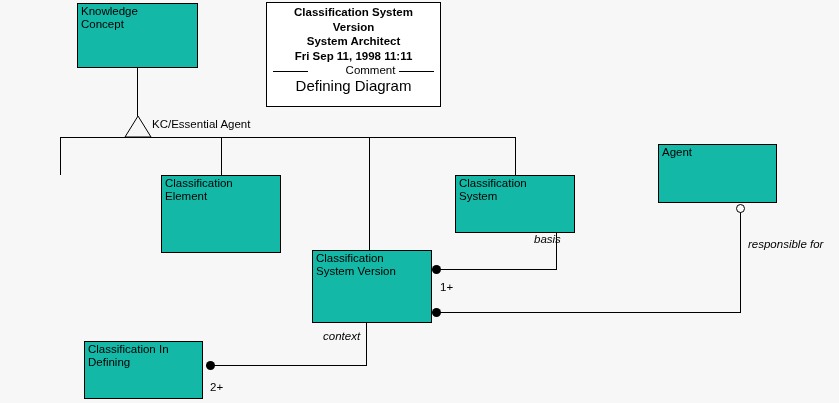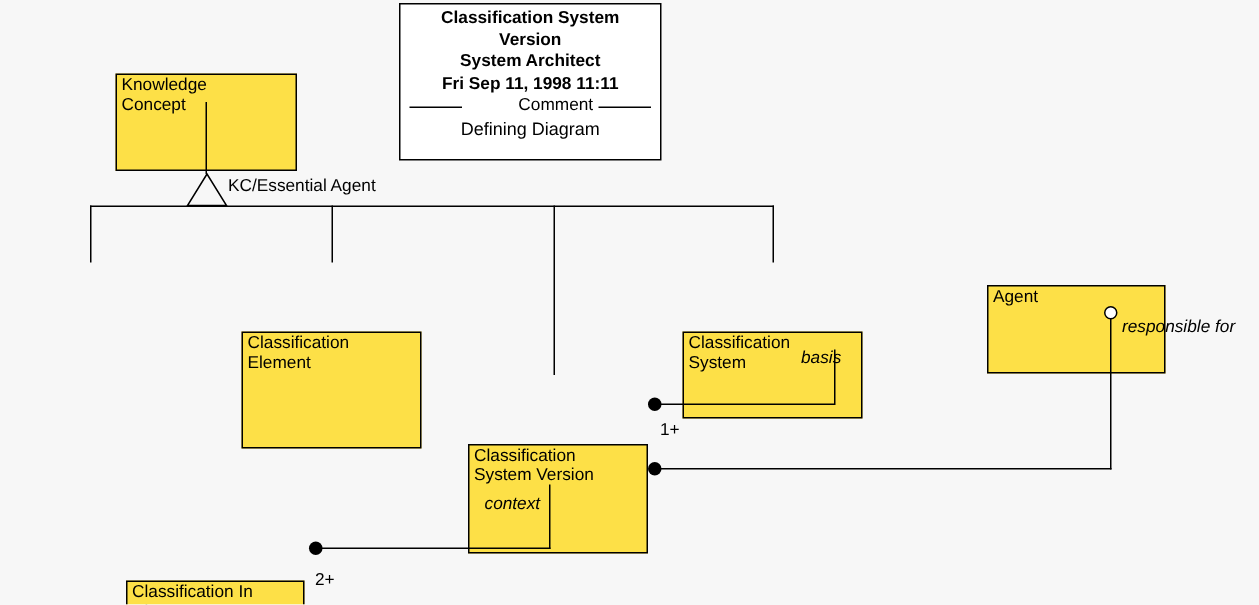--- a/index.html
+++ b/index.html
@@ -12,24 +12,23 @@
     width: 839px;
     height: 403px;
     background: #f7f7f7;
     overflow: hidden;
     font-family: "Liberation Sans", sans-serif;
     color: #000;
   }
   
   .box {
     position: absolute;
-    background: #fde047;
+    background: #14b8a6;
     border: 1px solid #000000;
     box-sizing: border-box;
-    margin-top: 46px;
   }
   .box-label {
     position: absolute;
     left: 3px;
     top: 1px;
     font-size: 11.5px;
     line-height: 13px;
     white-space: pre-line;
     color: #000;
   }
@@ -60,21 +59,21 @@
   }
   .comment-divider .cap {
     font-size: 11.5px;
     line-height: 13px;
     padding: 0 4px;
     position: relative;
     top: -1px;
     margin-left: 34px;
   }
   .comment-body {
-    font-size: 12px;
+    font-size: 15px;
     line-height: 14px;
     margin-top: 1px;
   }
   
   .hline {
     position: absolute;
     height: 1px;
     background: #000000;
   }
   .vline {
@@ -151,21 +150,21 @@
     <span class="box-label">Agent</span>
   </div>
 
   <div class="box" style="left:312px; top:250px; width:120px; height:73px;">
     <span class="box-label">Classification
 System Version</span>
   </div>
 
   <div class="box" style="left:84px; top:341px; width:119px; height:58px;">
     <span class="box-label">Classification In
-Diagram</span>
+Defining</span>
   </div>
 
   <div class="vline" style="left:137px; top:68px; height:48px;"></div>
 
   <svg class="triangle" style="left:124px; top:115px;" width="28" height="23" viewBox="0 0 28 23">
     <polygon points="14,1 1,22 27,22" fill="#f7f7f7" stroke="#000000" stroke-width="1"></polygon>
   </svg>
 
   <div class="hline" style="left:60px; top:137px; width:456px;"></div>
 
@@ -184,21 +183,21 @@
   <div class="dot" style="left:432px; top:308px;"></div>
 
   <div class="vline" style="left:366px; top:323px; height:43px;"></div>
   <div class="hline" style="left:210px; top:365px; width:157px;"></div>
   <div class="dot" style="left:206px; top:361px;"></div>
 
   <span class="lbl" style="left:152px; top:118px;">KC/Essential Agent</span>
 
   <span class="lbl italic" style="left:534px; top:233px;">basis</span>
 
-  <span class="lbl italic" style="left:748px; top:212px;">responsible for</span>
+  <span class="lbl italic" style="left:748px; top:238px;">responsible for</span>
 
   <span class="lbl" style="left:440px; top:281px;">1+</span>
 
   <span class="lbl italic" style="left:323px; top:330px;">context</span>
 
   <span class="lbl" style="left:210px; top:381px;">2+</span>
 
 </div>
 
 </body></html>

